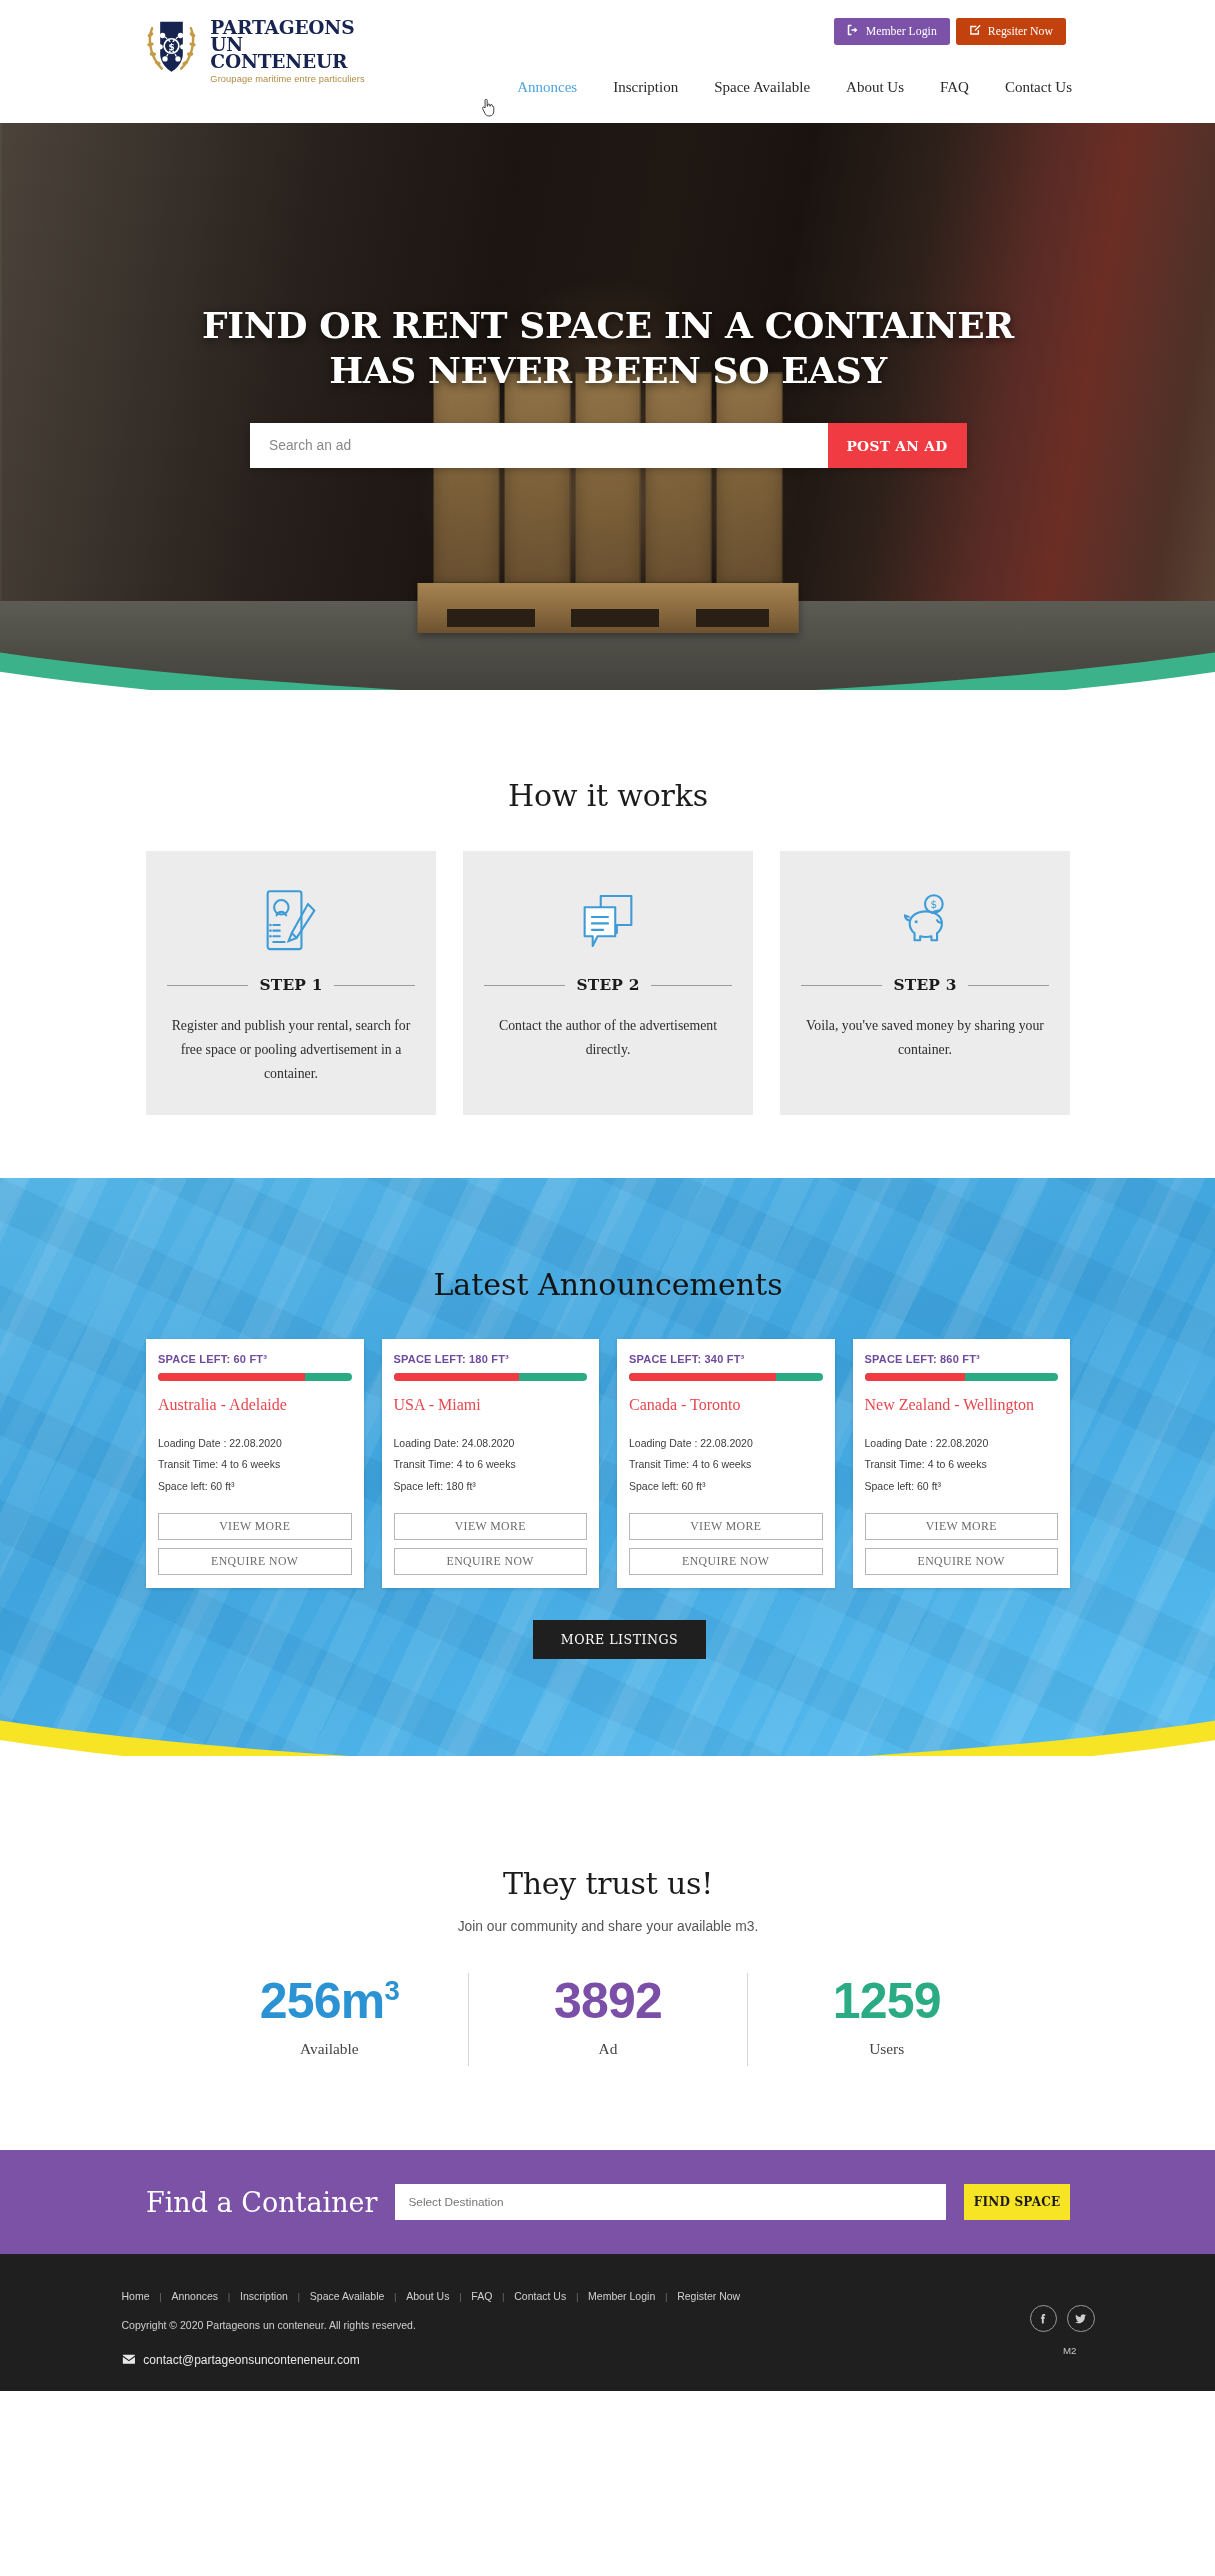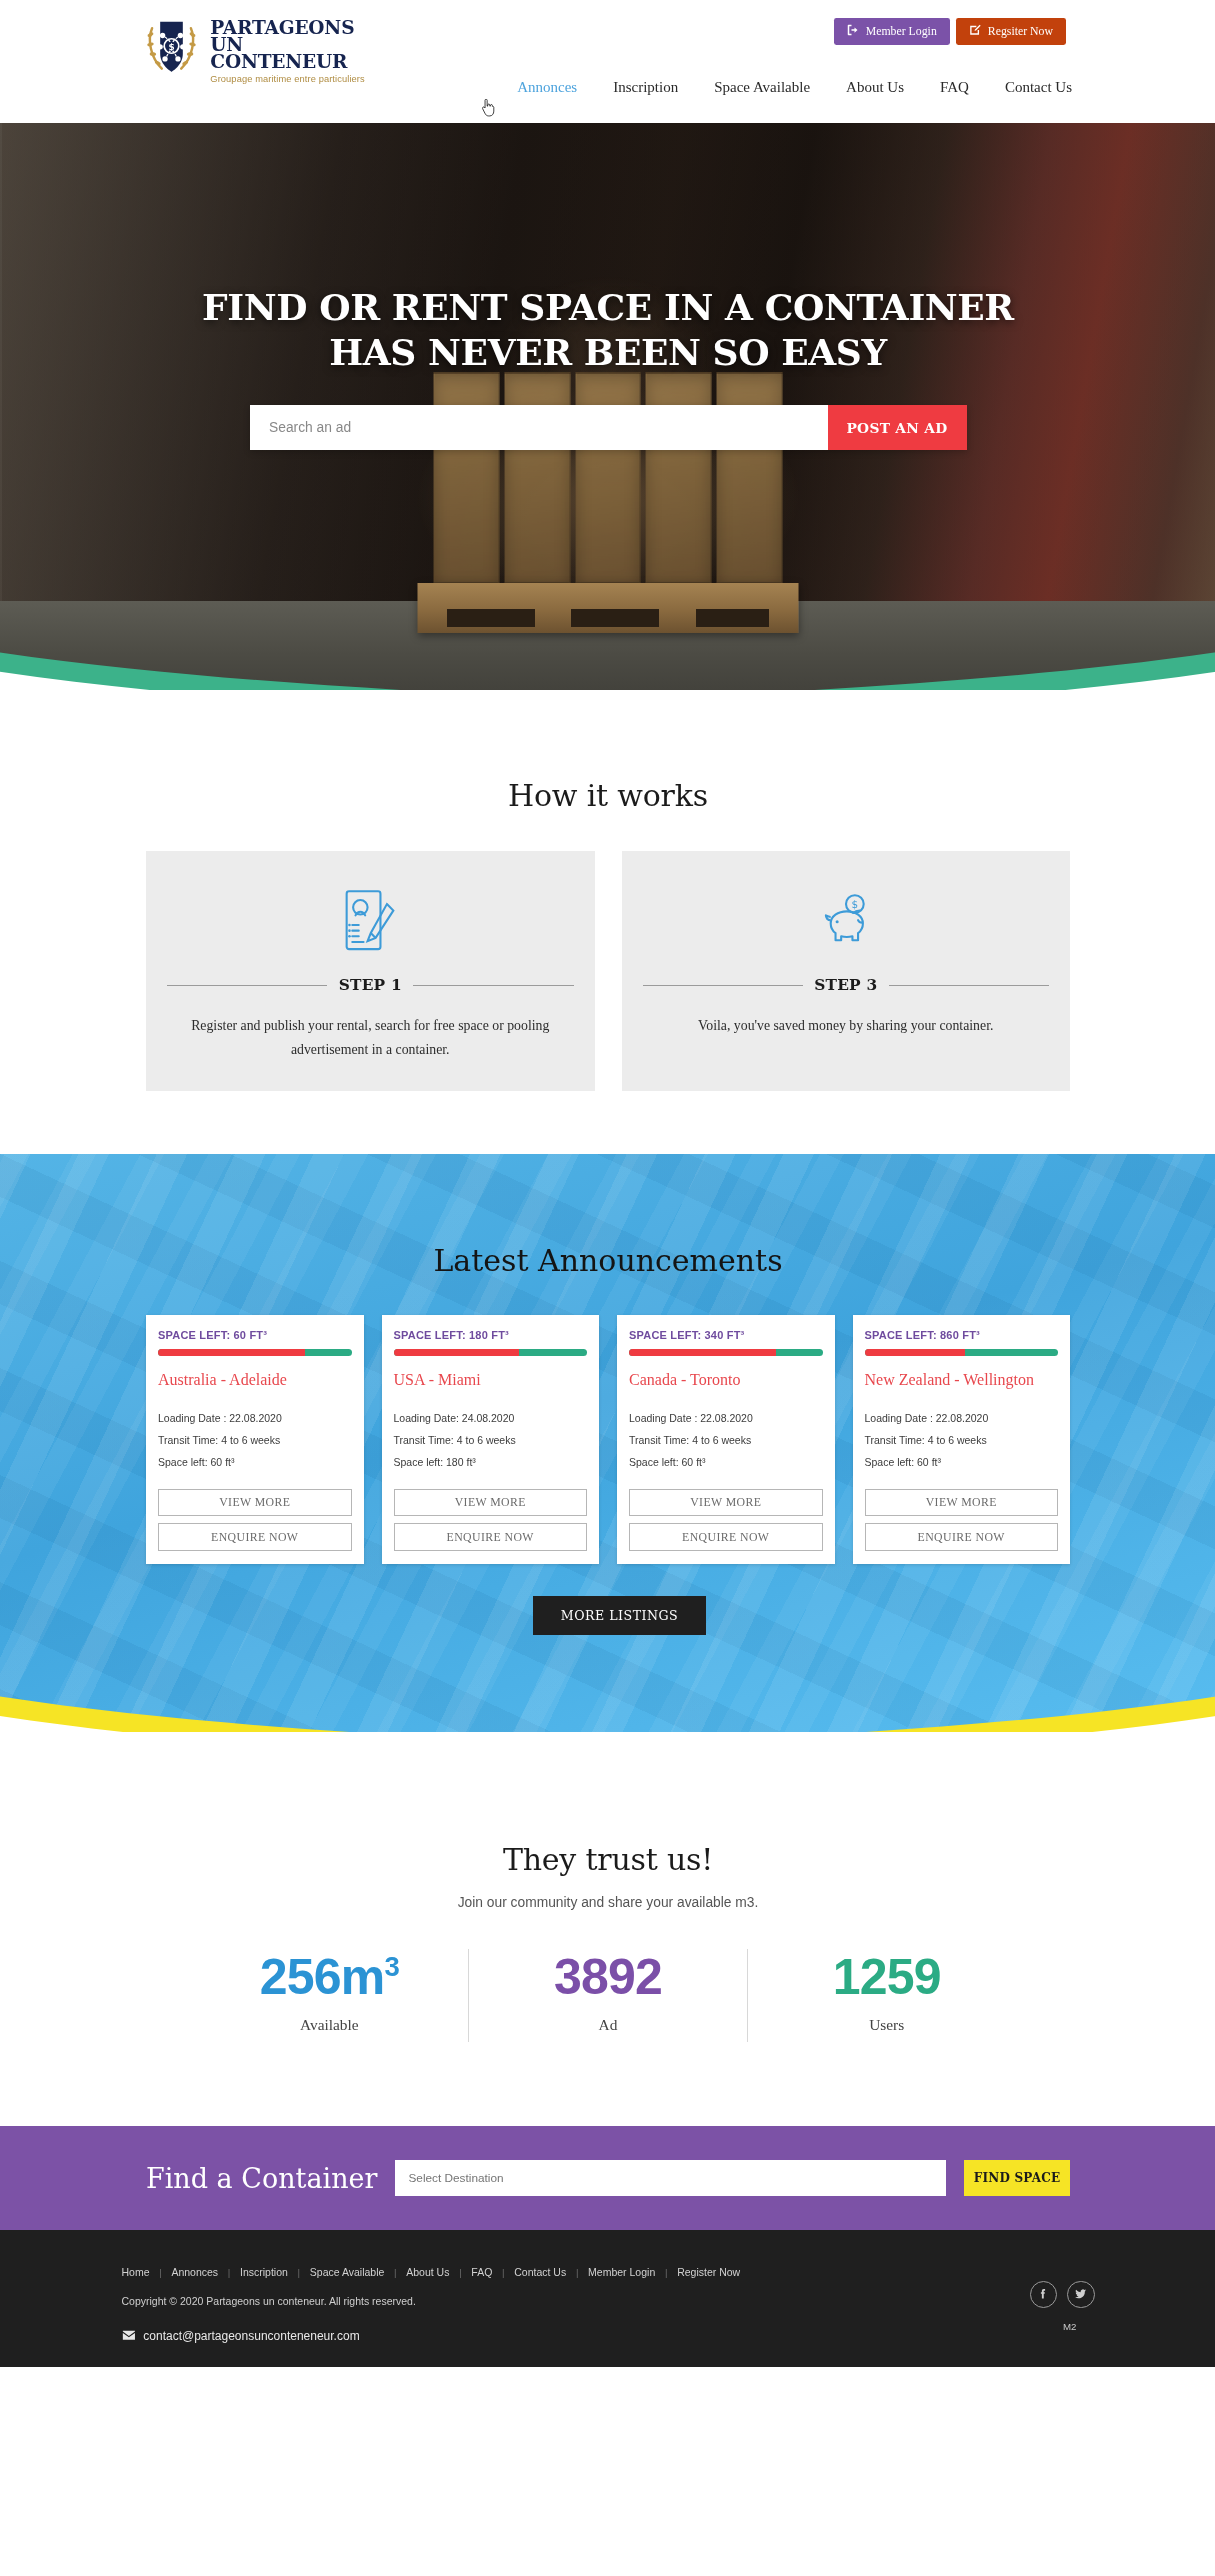--- a/index.html
+++ b/index.html
@@ -121,21 +121,21 @@
     position: absolute; left: 8px; right: 8px; bottom: 6.5px; height: 18px;
     background:
       linear-gradient(90deg, transparent 0 6%, #2a1f14 6% 30%, transparent 30% 40%,
       #2a1f14 40% 64%, transparent 64% 74%, #2a1f14 74% 94%, transparent 94%);
   }
   .hero-floor {
     position: absolute; left: 0; right: 0; bottom: 0; height: 89px;
     background: linear-gradient(180deg, #5d5c54 0%, #4c4b44 60%, #43423c 100%);
   }
   .hero-content {
-    position: absolute; left: 0; right: 0; top: 162px;
+    position: absolute; left: 0; right: 0; top: 180px;
     text-align: center; z-index: 5;
   }
   .hero-title {
     font-family: "DejaVu Serif", serif;
     font-weight: bold;
     font-size: 36px;
     line-height: 1.25;
     color: #fff;
     text-shadow: 0 1.6px 8px rgba(0,0,0,0.6);
     letter-spacing: -0.4px;
@@ -483,20 +483,35 @@
           </svg>
         </div>
         <div class="step-head">
           <span class="step-rule"></span>
           <span class="step-label">STEP 1</span>
           <span class="step-rule"></span>
         </div>
         <p class="step-text">Register and publish your rental, search for free space or pooling advertisement in a container.</p>
       </div>
 
+      <div class="step">
+        <div class="step-icon">
+          <svg viewBox="0 0 74 82" fill="none" stroke="#3d9bd8" stroke-width="2.6">
+            <path d="M28 10 H66 V46 H48 L48 56 L40 46 H28 Z" stroke-linejoin="round"></path>
+            <path d="M8 24 H46 V60 H24 L18 72 L18 60 H8 Z" fill="#fff" stroke-linejoin="round"></path>
+            <path d="M17 36h20M17 44h20M17 52h14" stroke-linecap="round"></path>
+          </svg>
+        </div>
+        <div class="step-head">
+          <span class="step-rule"></span>
+          <span class="step-label">STEP 2</span>
+          <span class="step-rule"></span>
+        </div>
+        <p class="step-text">Contact the author of the advertisement directly.</p>
+      </div>
 
       <div class="step">
         <div class="step-icon">
           <svg viewBox="0 0 74 82" fill="none" stroke="#3d9bd8" stroke-width="2.6">
             <circle cx="48" cy="20" r="11"></circle>
             <text x="48" y="25" font-size="13" fill="#3d9bd8" stroke="none" text-anchor="middle" font-family="DejaVu Sans, sans-serif">$</text>
             <path d="M18 44c0-9 9-15 20-15s20 6 20 15c0 5-2 9-6 12v9h-7v-5c-2 .5-4 .8-7 .8s-5-.3-7-.8v5h-7v-9c-4-3-6-7-6-12z" stroke-linejoin="round"></path>
             <path d="M18 40c-4 0-6-3-6-6 2 1 4 2 6 2" stroke-linejoin="round"></path>
             <circle cx="26" cy="42" r="1.9" fill="#3d9bd8" stroke="none"></circle>
             <path d="M46 31c2-2 5-3 8-3" stroke-linecap="round"></path>

